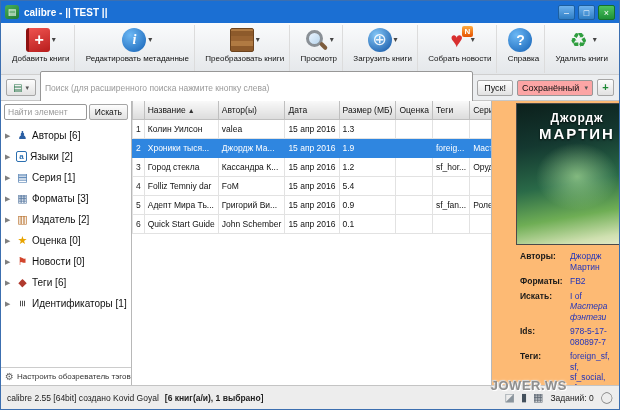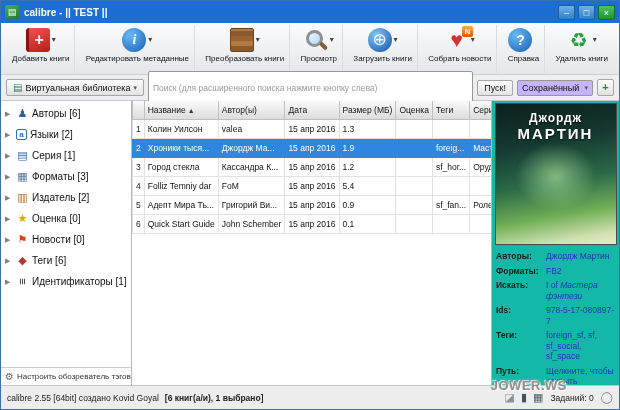--- a/index.html
+++ b/index.html
@@ -38,21 +38,21 @@
   .badge { position: absolute; right: -4px; top: -2px; width: 11px; height: 11px; background: linear-gradient(#ffab40,#e65100); border-radius: 2px; color: #fff; font-size: 8px; font-weight: bold; line-height: 11px; text-align: center; }
   .ic-recycle { color: #2f9e3f; font-size: 20px; }
 
   
   .searchrow { height: 26px; flex: 0 0 26px; display: flex; align-items: center; gap: 4px; padding: 0 5px; background: #eceef0; border-bottom: 1px solid #c6c6c6; }
   .btn { display: inline-flex; align-items: center; gap: 3px; background: linear-gradient(#fdfdfd,#e2e2e2); border: 1px solid #a6a6a6; border-radius: 2px; padding: 2px 6px; font-size: 9px; cursor: pointer; white-space: nowrap; }
   .vlib-ic { color: #2d7a4f; font-size: 10px; }
   .dd { font-size: 7px; color: #555; }
   .search-input { flex: 1; height: 34px; border: 1px solid #979797; border-radius: 2px; padding: 0 4px; font-size: 8.5px; font-family: inherit; }
   .search-input::placeholder, .find-input::placeholder { color: #999; }
-  .saved { display: inline-flex; align-items: center; justify-content: space-between; width: 76px; background: #c4b5fd; border: 1px solid #979797; border-radius: 2px; padding: 2px 4px; font-size: 9px; cursor: pointer; }
+  .saved { display: inline-flex; align-items: center; justify-content: space-between; width: 76px; background: #fca5a5; border: 1px solid #979797; border-radius: 2px; padding: 2px 4px; font-size: 9px; cursor: pointer; }
   .mini-btn { width: 17px; height: 17px; border: 1px solid #a6a6a6; border-radius: 2px; background: linear-gradient(#fdfdfd,#e2e2e2); color: #1f8a36; font-weight: bold; font-size: 11px; line-height: 14px; text-align: center; cursor: pointer; }
 
   
   .main { flex: 1; min-height: 0; display: flex; background: #fff; }
 
   .sidebar { width: 131px; flex: 0 0 131px; border-right: 1px solid #b8b8b8; display: flex; flex-direction: column; background: #fff; }
   .find-row { display: flex; gap: 2px; padding: 3px; }
   .find-input { flex: 1; min-width: 0; height: 16px; border: 1px solid #979797; border-radius: 2px; padding: 0 3px; font-size: 8.5px; font-family: inherit; }
   .find-btn { font-size: 8.5px; padding: 1px 5px; }
   .tag-list { flex: 1; padding-top: 2px; overflow: hidden; }
@@ -66,21 +66,21 @@
   .cfg-ic { color: #666; font-size: 10px; }
 
   .booklist { flex: 1; min-width: 0; overflow: hidden; background: #fff; }
   table { border-collapse: collapse; table-layout: fixed; font-size: 8.5px; }
   th { background: linear-gradient(#f9f9f9,#dcdcdc); border: 1px solid #bfbfbf; border-top: none; height: 18px; font-weight: normal; padding: 0 3px; text-align: left; white-space: nowrap; overflow: hidden; cursor: pointer; }
   .sort { font-size: 7px; margin-left: 2px; color: #333; }
   td { border: 1px solid #e2e2e2; height: 19px; padding: 0 3px; white-space: nowrap; overflow: hidden; background: #fff; cursor: default; }
   td.cnum { text-align: right; color: #222; }
   tr.sel td { background: var(--sel, #2f86e0); color: #fff; border-color: var(--sel, #2f86e0); }
 
-  .details { width: 128px; flex: 0 0 128px; border-left: 1px solid #b8b8b8; background: #14b8a6; overflow: hidden; }
+  .details { width: 128px; flex: 0 0 128px; border-left: 1px solid #b8b8b8; background: #fdba74; overflow: hidden; padding-left: 24px; }
   .cover { width: 122px; height: 142px; margin: 2px auto 0; border: 1px solid #4a4a4a; position: relative; overflow: hidden; cursor: pointer;
     background: linear-gradient(170deg,#0c201c 0%,#143830 28%,#2a6a48 55%,#6fae55 76%,#cfe0b0 92%,#e8eccc 100%); }
   .cover::after { content: ""; position: absolute; left: 16%; top: 28%; width: 68%; height: 48%; border-radius: 50%; background: radial-gradient(closest-side, rgba(205,255,175,.55), rgba(205,255,175,0)); }
   .cov-a1 { margin-top: 7px; text-align: center; color: #fff; font-size: 12px; font-weight: bold; letter-spacing: 1px; text-shadow: 0 1px 2px rgba(0,0,0,.8); position: relative; z-index: 1; }
   .cov-a2 { text-align: center; color: #fff; font-size: 15px; font-weight: bold; letter-spacing: 2px; text-shadow: 0 1px 2px rgba(0,0,0,.8); position: relative; z-index: 1; }
   .fields { display: grid; grid-template-columns: 47px 1fr; column-gap: 3px; row-gap: 4px; padding: 6px 3px 0 4px; font-size: 8.5px; line-height: 10.5px; }
   .f-label { font-weight: bold; color: #1a1a1a; }
   .f-value { color: var(--link, #2233bb); word-wrap: break-word; word-break: break-word; cursor: pointer; }
   .f-value .it { font-style: italic; }
 
@@ -165,35 +165,38 @@
       <div class="tb-icon ic-recycle">♻</div>
       <div class="tb-arrow">▾</div>
     </div>
     <div class="tb-label">Удалить книги</div>
   </div>
     </div>
 
   <div class="searchrow">
     <span class="btn">
       <span class="vlib-ic">▤</span>
-      <span>Виртуальная библиотека</span>
       <span class="dd">▾</span>
     </span>
     <input class="search-input" placeholder="Поиск (для расширенного поиска нажмите кнопку слева)" style="">
     <span class="btn">Пуск!</span>
     <span class="saved">
       <span>Сохранённый</span>
       <span class="dd">▾</span>
     </span>
     <span class="mini-btn">+</span>
   </div>
 
   <div class="main">
 
     <div class="sidebar">
+      <div class="find-row">
+        <input class="find-input" placeholder="Найти элемент" style="">
+        <span class="btn find-btn">Искать</span>
+      </div>
       <div class="tag-list">
           <div class="tag-item">
     <span class="tag-arrow">▶</span>
     <span class="tag-ic" style="color: rgb(43, 95, 163);">♟</span>
     <span class="tag-label">Авторы [6]</span>
   </div>
           <div class="tag-item">
     <span class="tag-arrow">▶</span>
     <span class="tag-ic boxed" style="color: rgb(43, 111, 176);">a</span>
     <span class="tag-label">Языки [2]</span>

